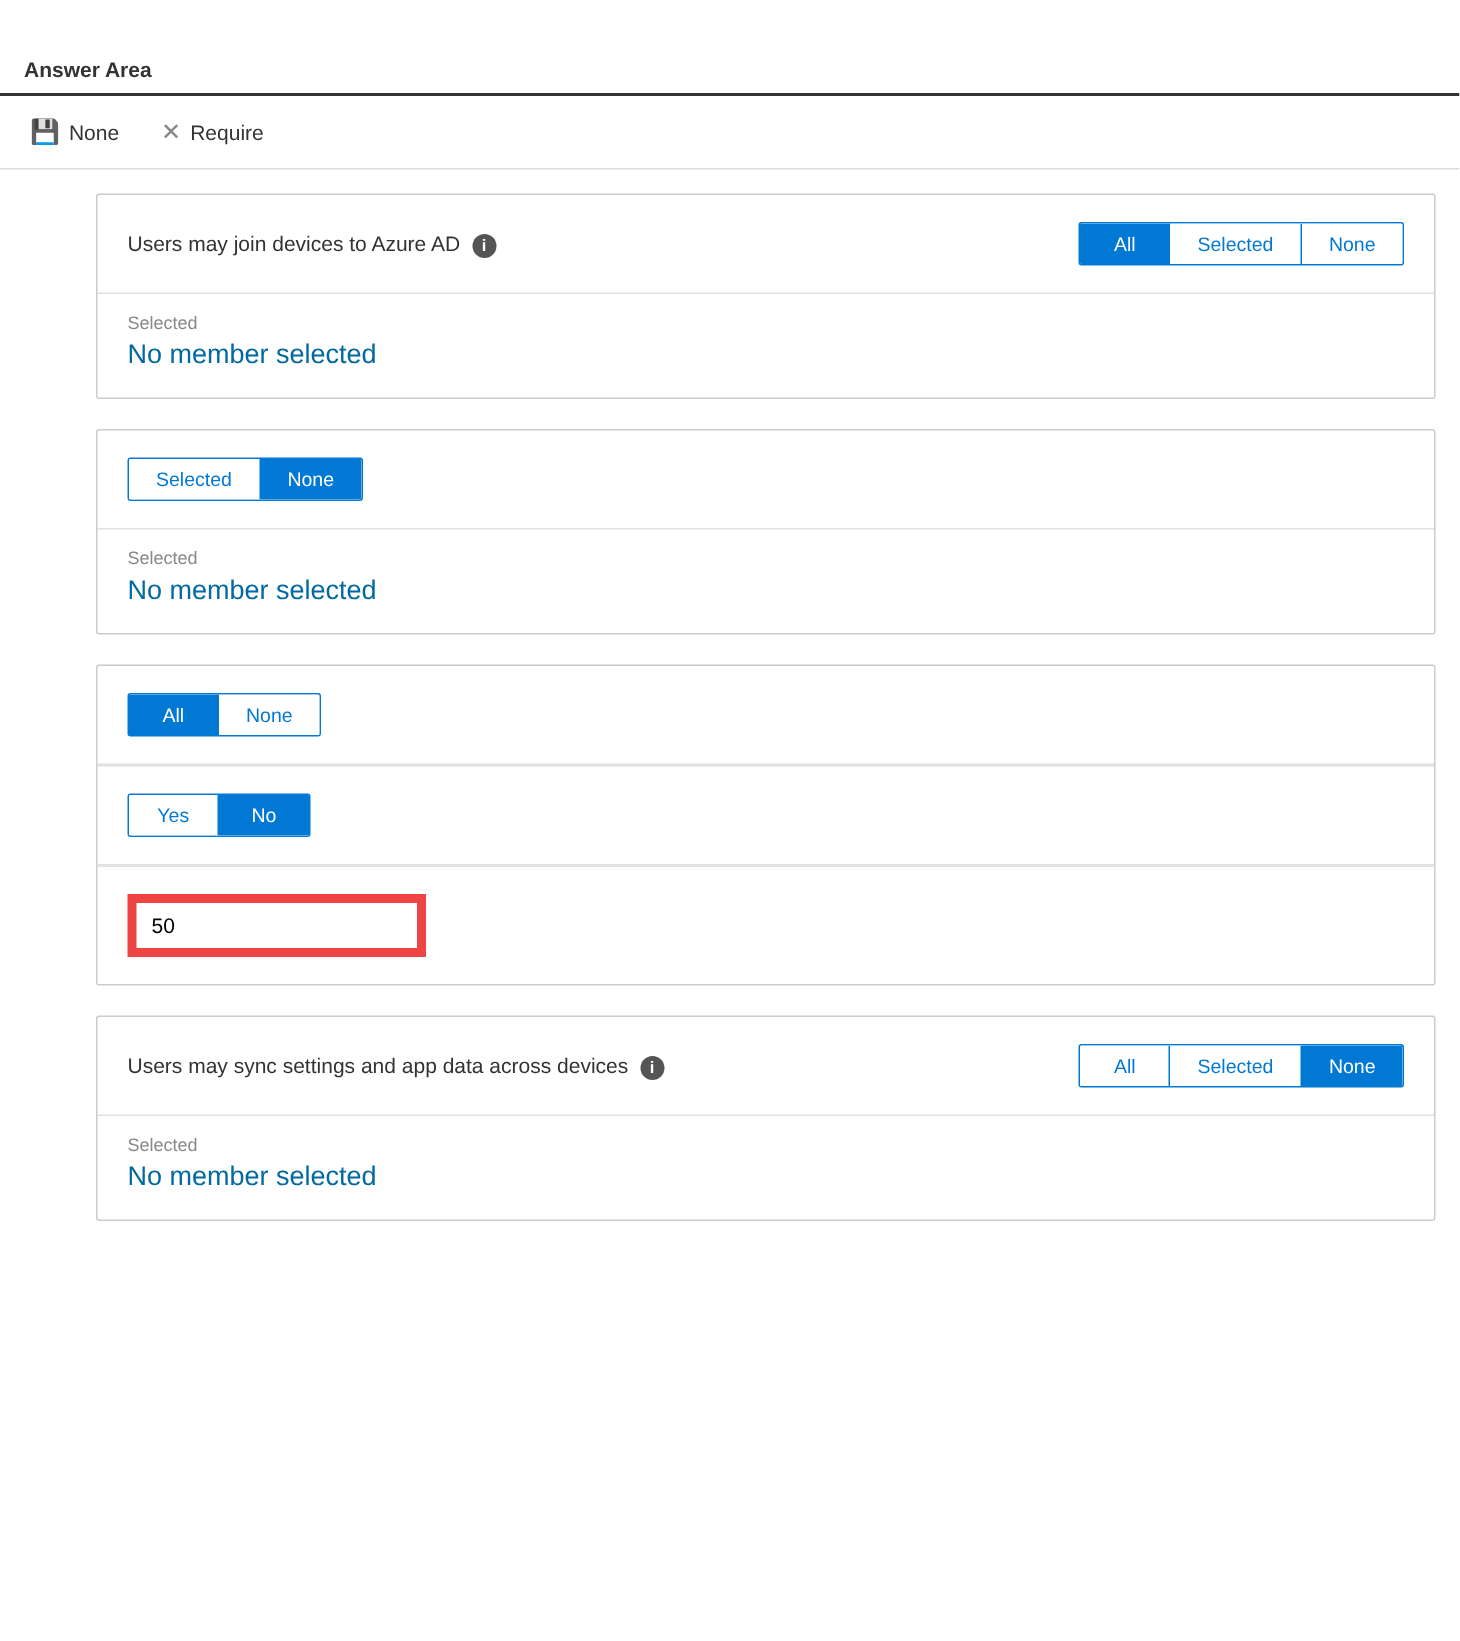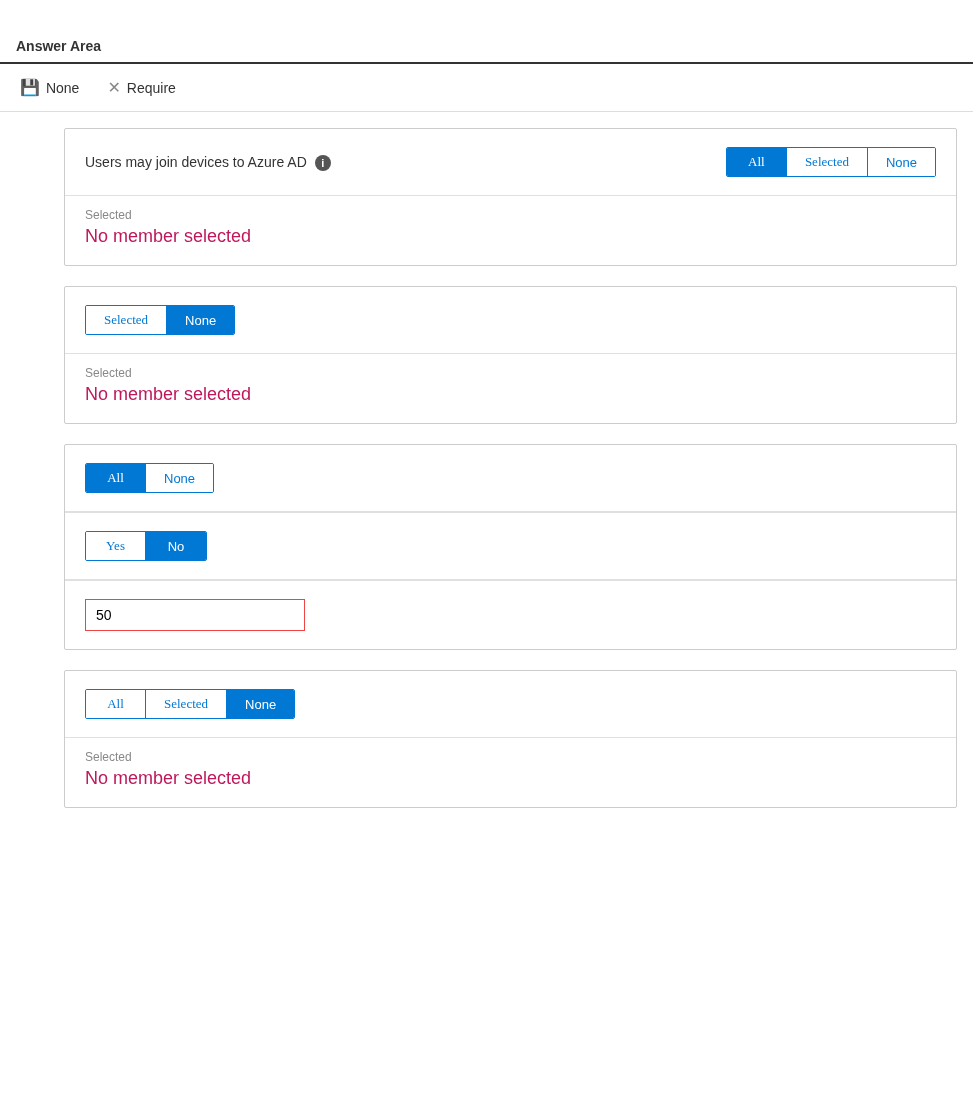--- a/index.html
+++ b/index.html
@@ -87,40 +87,39 @@
       color: #0078d4;
       min-width: 60px;
       text-align: center;
     }
     .toggle-btn.active {
       background: #0078d4;
       color: #fff;
     }
     .toggle-btn:not(:last-child) {
       border-right: 1px solid #0078d4;
-      font-family: Liberation Serif, serif;
     }
     .card-sub {
       border-top: 1px solid #e0e0e0;
       padding: 12px 20px 18px 20px;
     }
     .sub-label {
       font-size: 12px;
       color: #888;
       margin-bottom: 4px;
     }
     .sub-value {
       font-size: 18px;
-      color: #be185d;
+      color: #0369a1;
     }
     .input-field {
-      border: 1px solid #ef4444;
+      border: 6px solid #ef4444;
       padding: 7px 10px;
       font-size: 14px;
-      width: 220px;
+      width: 199px;
       outline: none;
     }
     .multi-card {
       border: 1px solid #ccc;
       border-radius: 2px;
     }
     .multi-card .card-row:not(:last-child) {
       border-bottom: 1px solid #e0e0e0;
     }
   </style>
@@ -191,20 +190,24 @@
       </div>
     </div>
 
     <div class="card-row" style="border-top: 1px solid #e0e0e0;">
       <input type="text" class="input-field" value="50" style="">
     </div>
   </div>
 
   <div class="card">
     <div class="card-row">
+      <span class="card-row-label">
+        Users may sync settings and app data across devices
+        <span class="info-icon">i</span>
+      </span>
       <div class="toggle-group">
         <button class="toggle-btn">All</button>
         <button class="toggle-btn">Selected</button>
         <button class="toggle-btn active">None</button>
       </div>
     </div>
     <div class="card-sub">
       <div class="sub-label">Selected</div>
       <div class="sub-value">No member selected</div>
     </div>

